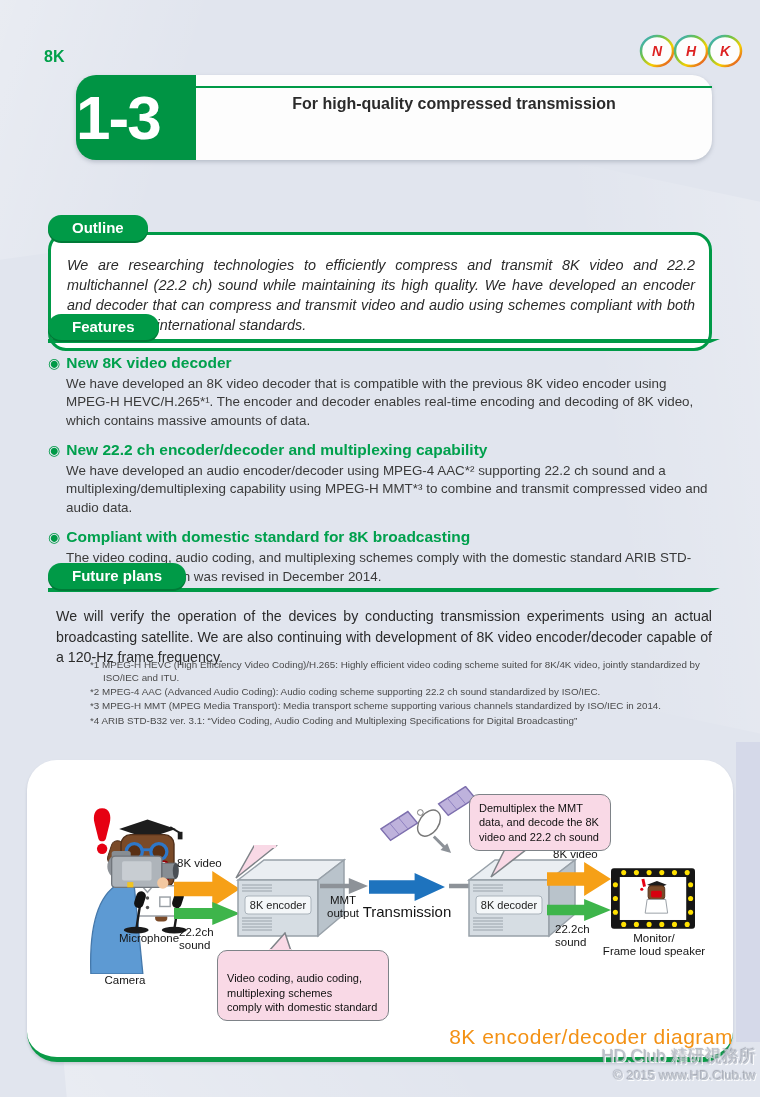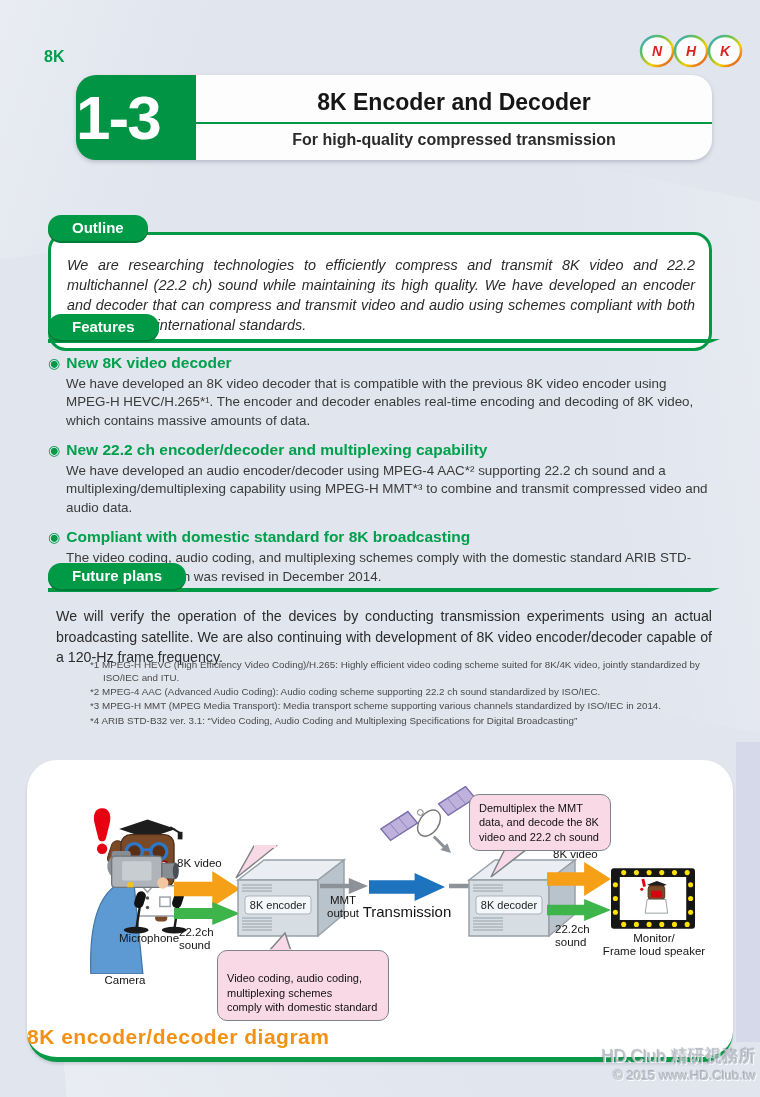--- a/index.html
+++ b/index.html
@@ -70,22 +70,22 @@
   .arrow { position:absolute; }
   .arrow-orange { background:#f6a017; clip-path:polygon(0 30%,58% 30%,58% 0,100% 50%,58% 100%,58% 70%,0 70%); }
   .arrow-green  { background:#3eb54b; clip-path:polygon(0 26%,58% 26%,58% 0,100% 50%,58% 100%,58% 74%,0 74%); }
   .arrow-gray   { background:#8d9298; clip-path:polygon(0 38%,60% 38%,60% 6%,100% 50%,60% 94%,60% 62%,0 62%); }
   .arrow-blue   { background:#1e73be; clip-path:polygon(0 26%,60% 26%,60% 0,100% 50%,60% 100%,60% 74%,0 74%); }
 
   .bubble { position:absolute; background:#f9d9e6; border:1.5px solid #7e8388; border-radius:10px;
             padding:6px 9px; font-size:11px; line-height:1.3; color:#101010; z-index:3; }
   .pointer { position:absolute; z-index:2; }
 
-  .caption { position:absolute; left:0; bottom:8px; width:100%; text-align:left;
-             font-size:21px; font-weight:bold; color:#f39114; letter-spacing:.5px; }
+  .caption { position:absolute; left:0; bottom:8px; width:100%; text-align:right;
+             font-size:21px; font-weight:normal; color:#f39114; letter-spacing:.5px; }
 
   .watermark { position:absolute; right:4px; top:1045px; text-align:right; z-index:9;
                color:rgba(190,196,205,.95);
                text-shadow:-1px -1px 1px rgba(105,110,122,.55), 1px 1px 0 rgba(255,255,255,.9); }
   .wm1 { font-size:17px; }
   .wm2 { font-size:13px; }
 </style>
 </head>
 <body>
 
@@ -111,21 +111,20 @@
     <text x="19" y="24" font-size="14" font-weight="bold" font-style="italic" text-anchor="middle" fill="#d22">N</text>
     <text x="53" y="24" font-size="14" font-weight="bold" font-style="italic" text-anchor="middle" fill="#d22">H</text>
     <text x="87" y="24" font-size="14" font-weight="bold" font-style="italic" text-anchor="middle" fill="#d22">K</text>
   </svg>
 
   <div class="header">
     <div class="num-box">
       <span>1-3</span>
     </div>
     <div class="title-panel">
-      <div class="page-title">8K Encoder and Decoder</div>
       <div class="title-divider"></div>
       <div class="page-subtitle">For high-quality compressed transmission</div>
     </div>
   </div>
 
   <section class="outline">
     <div class="pill">Outline</div>
     <div class="outline-box">
       <p>We are researching technologies to efficiently compress and transmit 8K video and 22.2 multichannel (22.2 ch) sound while maintaining its high quality. We have developed an encoder and decoder that can compress and transmit video and audio using schemes compliant with both domestic and international standards.</p>
     </div>

